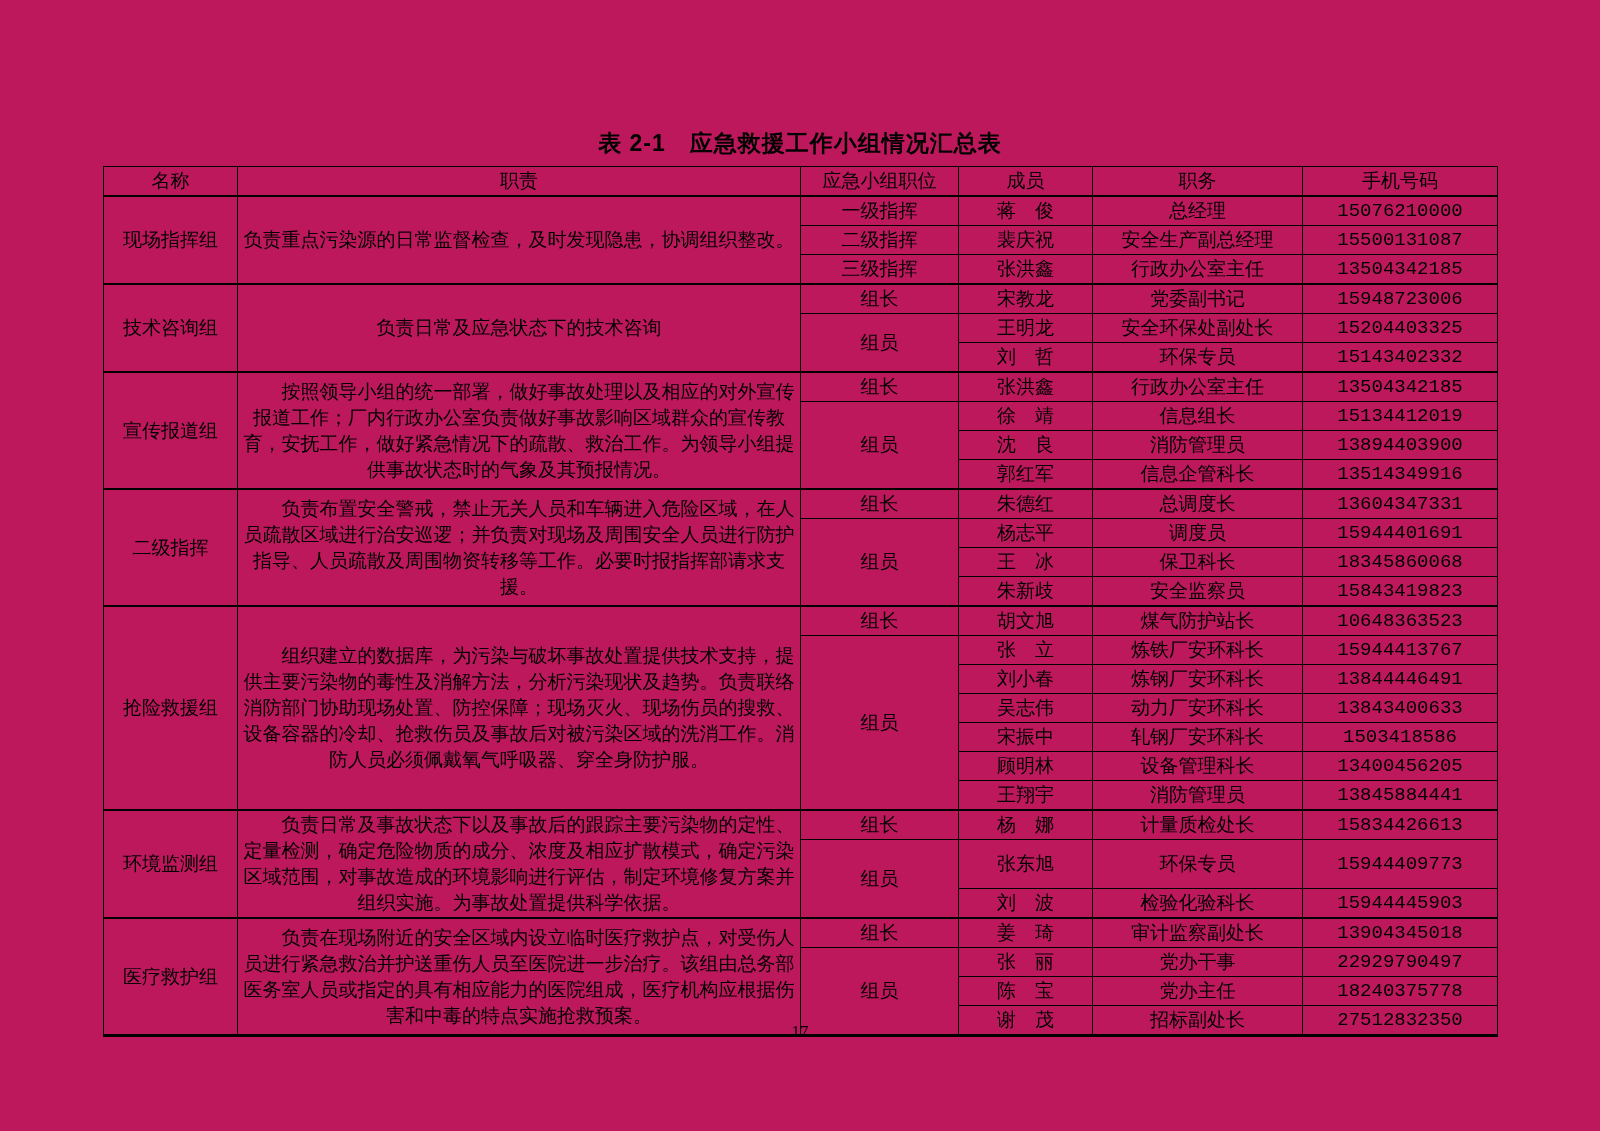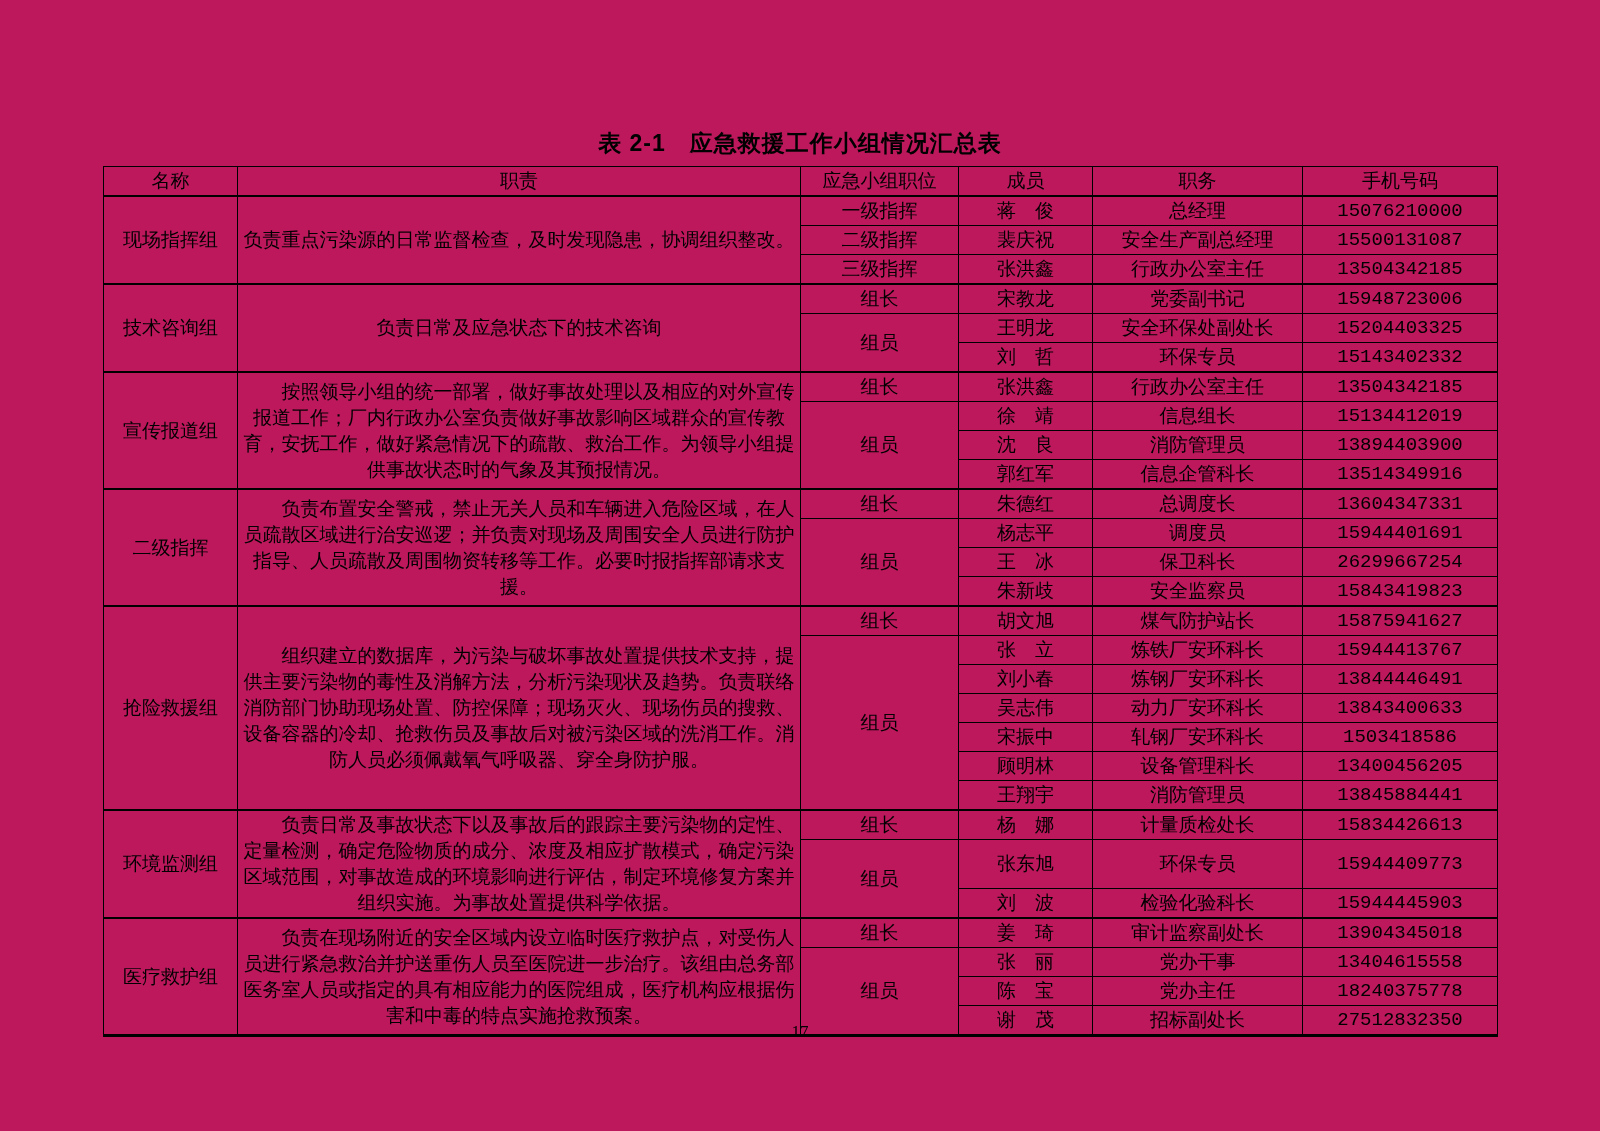--- a/index.html
+++ b/index.html
@@ -159,36 +159,36 @@
         </tr>
         <tr>
           <td rowspan="3" class="col-pos">组员</td>
           <td class="col-member">杨志平</td>
           <td class="col-title">调度员</td>
           <td class="col-phone">15944401691</td>
         </tr>
         <tr>
           <td class="col-member">王　冰</td>
           <td class="col-title">保卫科长</td>
-          <td class="col-phone">26299667254</td>
+          <td class="col-phone">18345860068</td>
         </tr>
         <tr>
           <td class="col-member">朱新歧</td>
           <td class="col-title">安全监察员</td>
           <td class="col-phone">15843419823</td>
         </tr>
         <tr class="group-start">
           <td rowspan="7" class="col-name">抢险救援组</td>
           <td rowspan="7" class="col-duty duty-justify">
             <div class="duty-text">组织建立的数据库，为污染与破坏事故处置提供技术支持，提供主要污染物的毒性及消解方法，分析污染现状及趋势。负责联络消防部门协助现场处置、防控保障；现场灭火、现场伤员的搜救、设备容器的冷却、抢救伤员及事故后对被污染区域的洗消工作。消防人员必须佩戴氧气呼吸器、穿全身防护服。</div>
           </td>
           <td rowspan="1" class="col-pos">组长</td>
           <td class="col-member">胡文旭</td>
           <td class="col-title">煤气防护站长</td>
-          <td class="col-phone">15875941627</td>
+          <td class="col-phone">10648363523</td>
         </tr>
         <tr>
           <td rowspan="6" class="col-pos">组员</td>
           <td class="col-member">张　立</td>
           <td class="col-title">炼铁厂安环科长</td>
           <td class="col-phone">15944413767</td>
         </tr>
         <tr>
           <td class="col-member">刘小春</td>
           <td class="col-title">炼钢厂安环科长</td>
@@ -242,21 +242,21 @@
           </td>
           <td rowspan="1" class="col-pos">组长</td>
           <td class="col-member">姜　琦</td>
           <td class="col-title">审计监察副处长</td>
           <td class="col-phone">13904345018</td>
         </tr>
         <tr>
           <td rowspan="3" class="col-pos">组员</td>
           <td class="col-member">张　丽</td>
           <td class="col-title">党办干事</td>
-          <td class="col-phone">13404615558</td>
+          <td class="col-phone">22929790497</td>
         </tr>
         <tr>
           <td class="col-member">陈　宝</td>
           <td class="col-title">党办主任</td>
           <td class="col-phone">18240375778</td>
         </tr>
         <tr>
           <td class="col-member">谢　茂</td>
           <td class="col-title">招标副处长</td>
           <td class="col-phone">27512832350</td>

